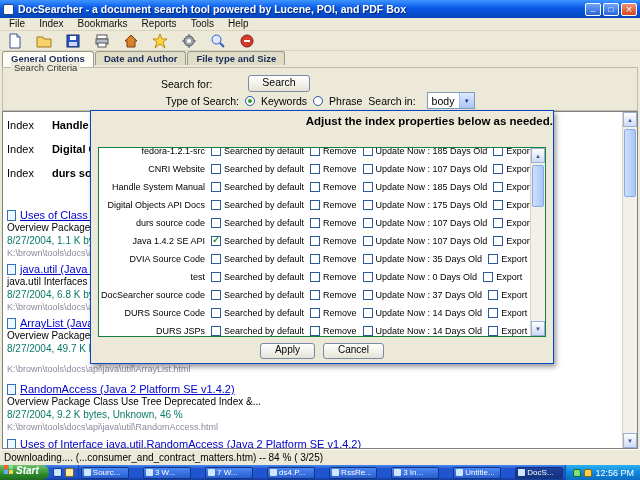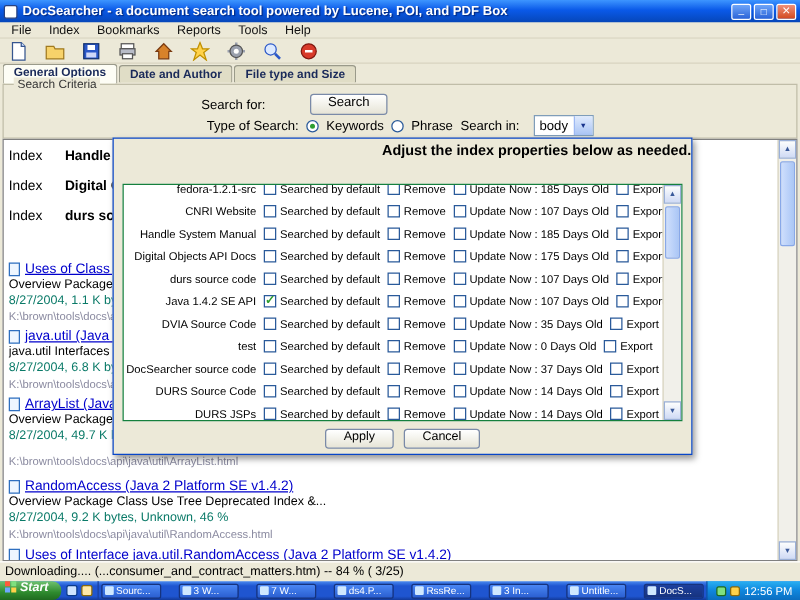--- a/index.html
+++ b/index.html
@@ -9,27 +9,27 @@
 .titlebar{position:absolute;top:0;left:0;right:0;height:18px;background:linear-gradient(180deg,#3d95ff 0%,#0a59e8 45%,#0646b8 100%);display:flex;align-items:center;padding:0 3px;color:#fff}
 .app-icon{width:11px;height:11px;background:#fff;border:1px solid #28407f;margin-right:4px;border-radius:2px}
 .title-text{font-size:10.5px;font-weight:bold;text-shadow:1px 1px 1px #00257a;flex:1;white-space:nowrap;overflow:hidden}
 .winbtn{width:16px;height:13px;margin-left:2px;border:1px solid #fff;border-radius:2px;font-size:8px;color:#fff;display:flex;align-items:center;justify-content:center}
 .btn-min,.btn-max{background:linear-gradient(#6ea5f8,#2a63d8)}
 .btn-close{background:linear-gradient(#f09078,#d2491f)}
 .btn-min::after{content:"_";margin-top:-4px}
 .btn-max::after{content:"□"}
 .btn-close::after{content:"×";font-size:11px}
 
-.menubar{position:absolute;top:18px;left:0;right:0;height:13px;background:#ece9d8;border-bottom:1px solid #d8d4c0;display:flex;align-items:center;font-size:10px;padding-left:2px}
+.menubar{position:absolute;top:18px;left:0;right:0;height:13px;background:#ece9d8;border-bottom:1px solid #d8d4c0;display:flex;align-items:flex-start;font-size:10px;padding-left:2px}
 .menu-item{padding:0 7px;color:#111}
 
 .toolbar{position:absolute;top:31px;left:0;right:0;height:20px;display:flex;align-items:center;gap:11px;padding-left:6px;border-bottom:1px solid #d8d4c0;background:#ece9d8}
 .tbtn{width:18px;height:18px;display:flex;align-items:center;justify-content:center}
 
-.tabs{position:absolute;top:51px;left:0;right:0;height:16px;display:flex;align-items:center;padding-left:2px}
+.tabs{position:absolute;top:51px;left:0;right:0;height:16px;display:flex;align-items:flex-start;padding-left:2px}
 .tab{height:14px;padding:1px 8px 0;font-size:9.5px;font-weight:bold;color:#1a2a5a;background:#e0ddc6;border:1px solid #9a9a8a;border-bottom:none;border-radius:3px 3px 0 0;margin-right:1px;white-space:nowrap}
 .tab.active{background:#fdfdf5;height:16px}
 
 .search-panel{position:absolute;top:67px;left:2px;right:2px;height:44px;border:1px solid #c0bda8;background:#ece9d8}
 .sc-legend{position:absolute;top:-6px;left:8px;background:#ece9d8;font-size:9.5px;padding:0 3px;color:#333}
 .srow1{display:flex;align-items:center;margin:7px 0 0 158px;font-size:10.5px}
 .combo{display:flex;height:17px;border:1px solid #7f9db9;background:#fff;font-size:10.5px;align-items:center}
 .combo-text{padding:0 4px;flex:1;white-space:nowrap;overflow:hidden}
 .combo-arrow{width:15px;height:15px;background:linear-gradient(#dfeafd,#a9c4f5);border-left:1px solid #9db9f3;color:#18338c;display:flex;align-items:center;justify-content:center;flex:0 0 15px}
 .combo-arrow::after{content:"▼";font-size:6px}

